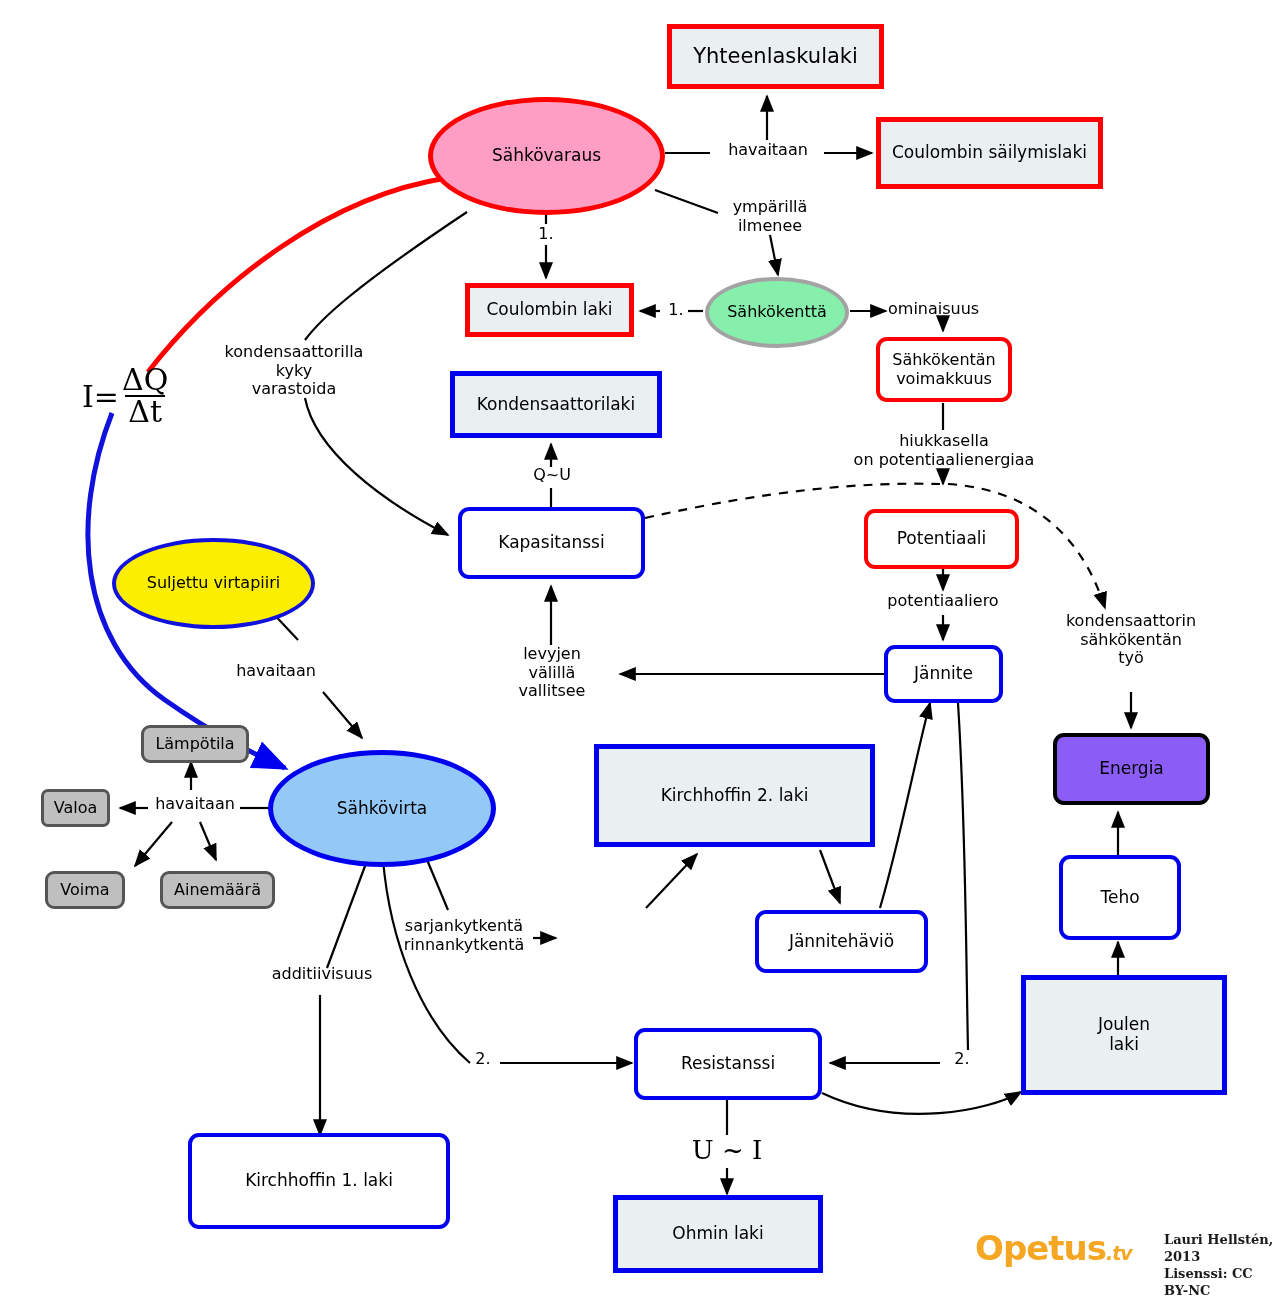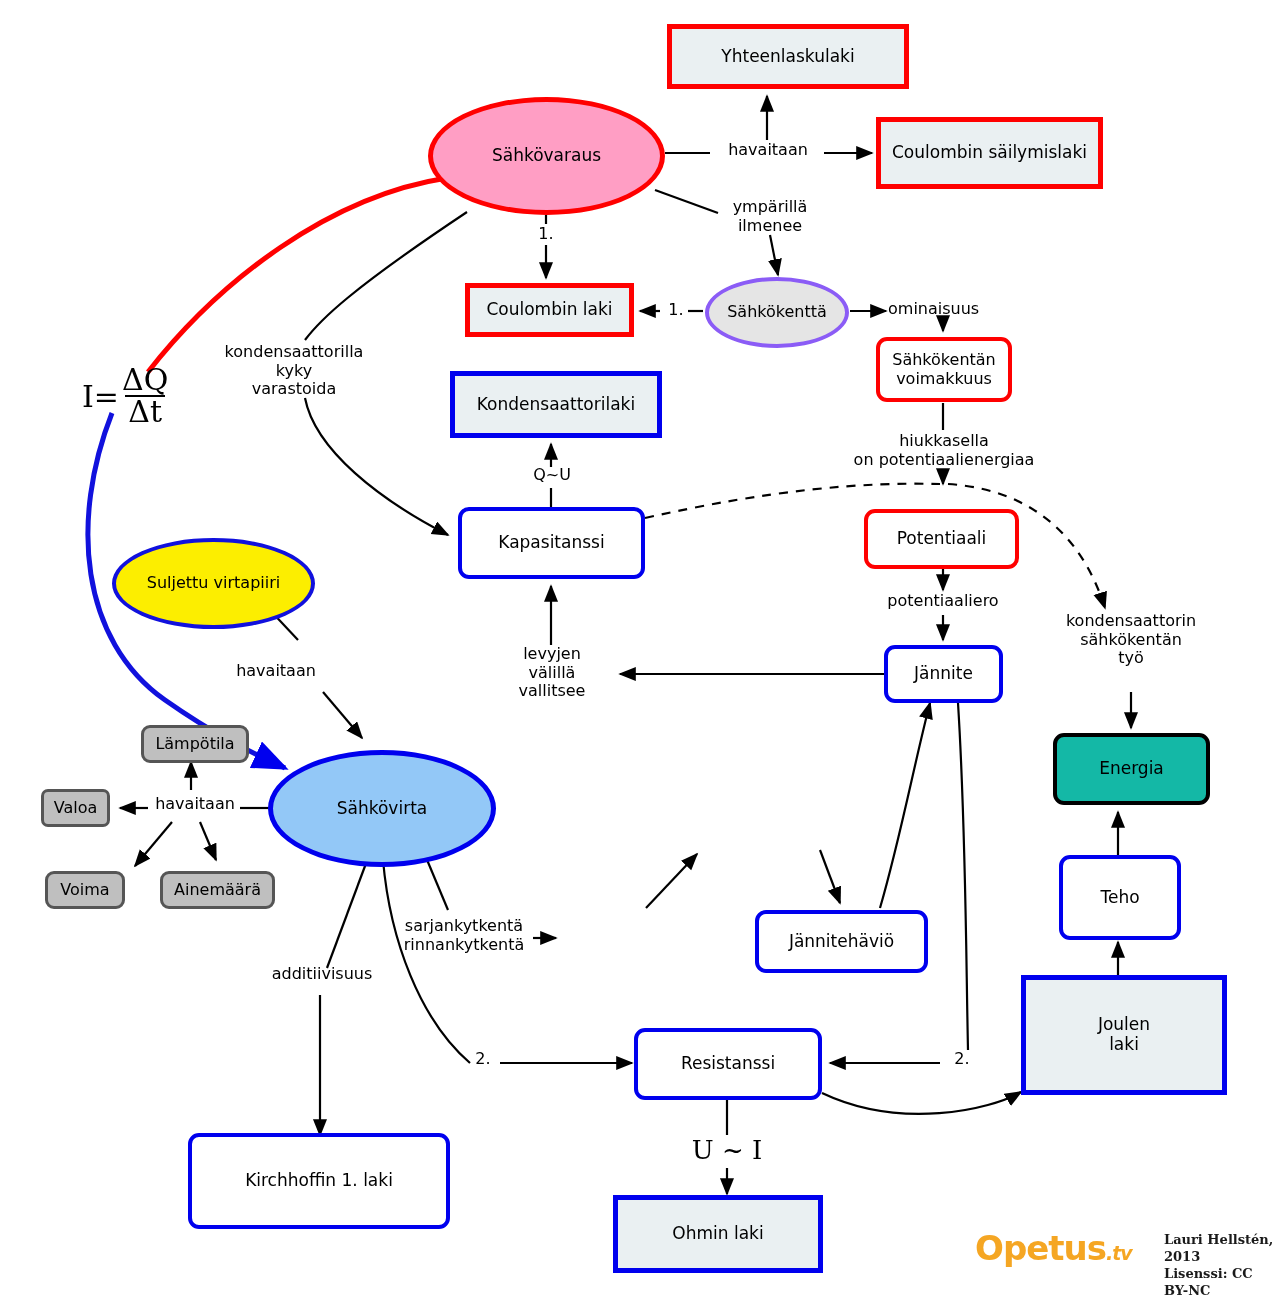--- a/index.html
+++ b/index.html
@@ -36,28 +36,28 @@
   }
   
   .rect {
     background: #eaf0f2;
   }
   .rect.red    { border: 5px solid #ff0000; }
   .rect.blue   { border: 5px solid #0000ee; }
   .rnd         { border-radius: 11px; }
   .rnd.blue    { border: 4px solid #0000ee; }
   .rnd.red     { border: 4px solid #ff0000; }
-  .rnd.green   { border: 4px solid #000000; background: #14b8a6; }
+  .rnd.green   { border: 4px solid #000000; background: #8b5cf6; }
   .rnd.gray    { border: 3px solid #555555; background: #bfbfbf; border-radius: 9px; }
   
   .ellipse {
     border-radius: 50%;
   }
   .ellipse.pink  { background: #ff9ec4; border: 5px solid #ff0000; }
-  .ellipse.white { background: #e5e5e5; border: 4px solid #8b5cf6; }
+  .ellipse.white { background: #86efac; border: 4px solid #a3a3a3; }
   .ellipse.yellow{ background: #fcee00; border: 4px solid #1111dd; }
   .ellipse.cyan  { background: #93c8f7; border: 5px solid #0000ee; }
 
   .elabel {
     position: absolute;
     text-align: center;
     color: #000000;
     line-height: 1.16;
     z-index: 4;
     background: transparent;
@@ -201,21 +201,21 @@
 
     <g fill="none" stroke="#ff0000" stroke-width="5">
       <path d="M447,178 C330,196 220,280 148,372"></path>
     </g>
 
     <g fill="none" stroke="#1111dd" stroke-width="5">
       <path d="M112,413 C70,520 80,640 165,700 C215,735 250,752 285,768" marker-end="url(#arb)"></path>
     </g>
   </svg>
 
-  <div class="node rect red" style="left:667px;top:24px;width:242px;height:65px;font-size:17px;">
+  <div class="node rect red" style="left:667px;top:24px;width:217px;height:65px;font-size:21px;">
     <span>Yhteenlaskulaki</span>
   </div>
 
   <div class="node ellipse pink" style="left:428px;top:97px;width:237px;height:118px;font-size:17px;">
     <span>Sähkövaraus</span>
   </div>
 
   <div class="node rect red" style="left:876px;top:117px;width:227px;height:72px;font-size:17px;">
     <span>Coulombin säilymislaki</span>
   </div>
@@ -269,20 +269,23 @@
   </div>
 
   <div class="node rnd gray" style="left:160px;top:871px;width:115px;height:38px;font-size:16px;">
     <span>Ainemäärä</span>
   </div>
 
   <div class="node ellipse cyan" style="left:268px;top:750px;width:228px;height:117px;font-size:17px;">
     <span>Sähkövirta</span>
   </div>
 
+  <div class="node rect blue" style="left:594px;top:744px;width:281px;height:103px;font-size:17px;">
+    <span>Kirchhoffin 2. laki</span>
+  </div>
 
   <div class="node rnd blue" style="left:1059px;top:855px;width:122px;height:85px;font-size:17px;">
     <span>Teho</span>
   </div>
 
 
   <div class="node rnd blue" style="left:755px;top:910px;width:173px;height:63px;font-size:17px;">
     <span>Jännitehäviö</span>
   </div>
 

